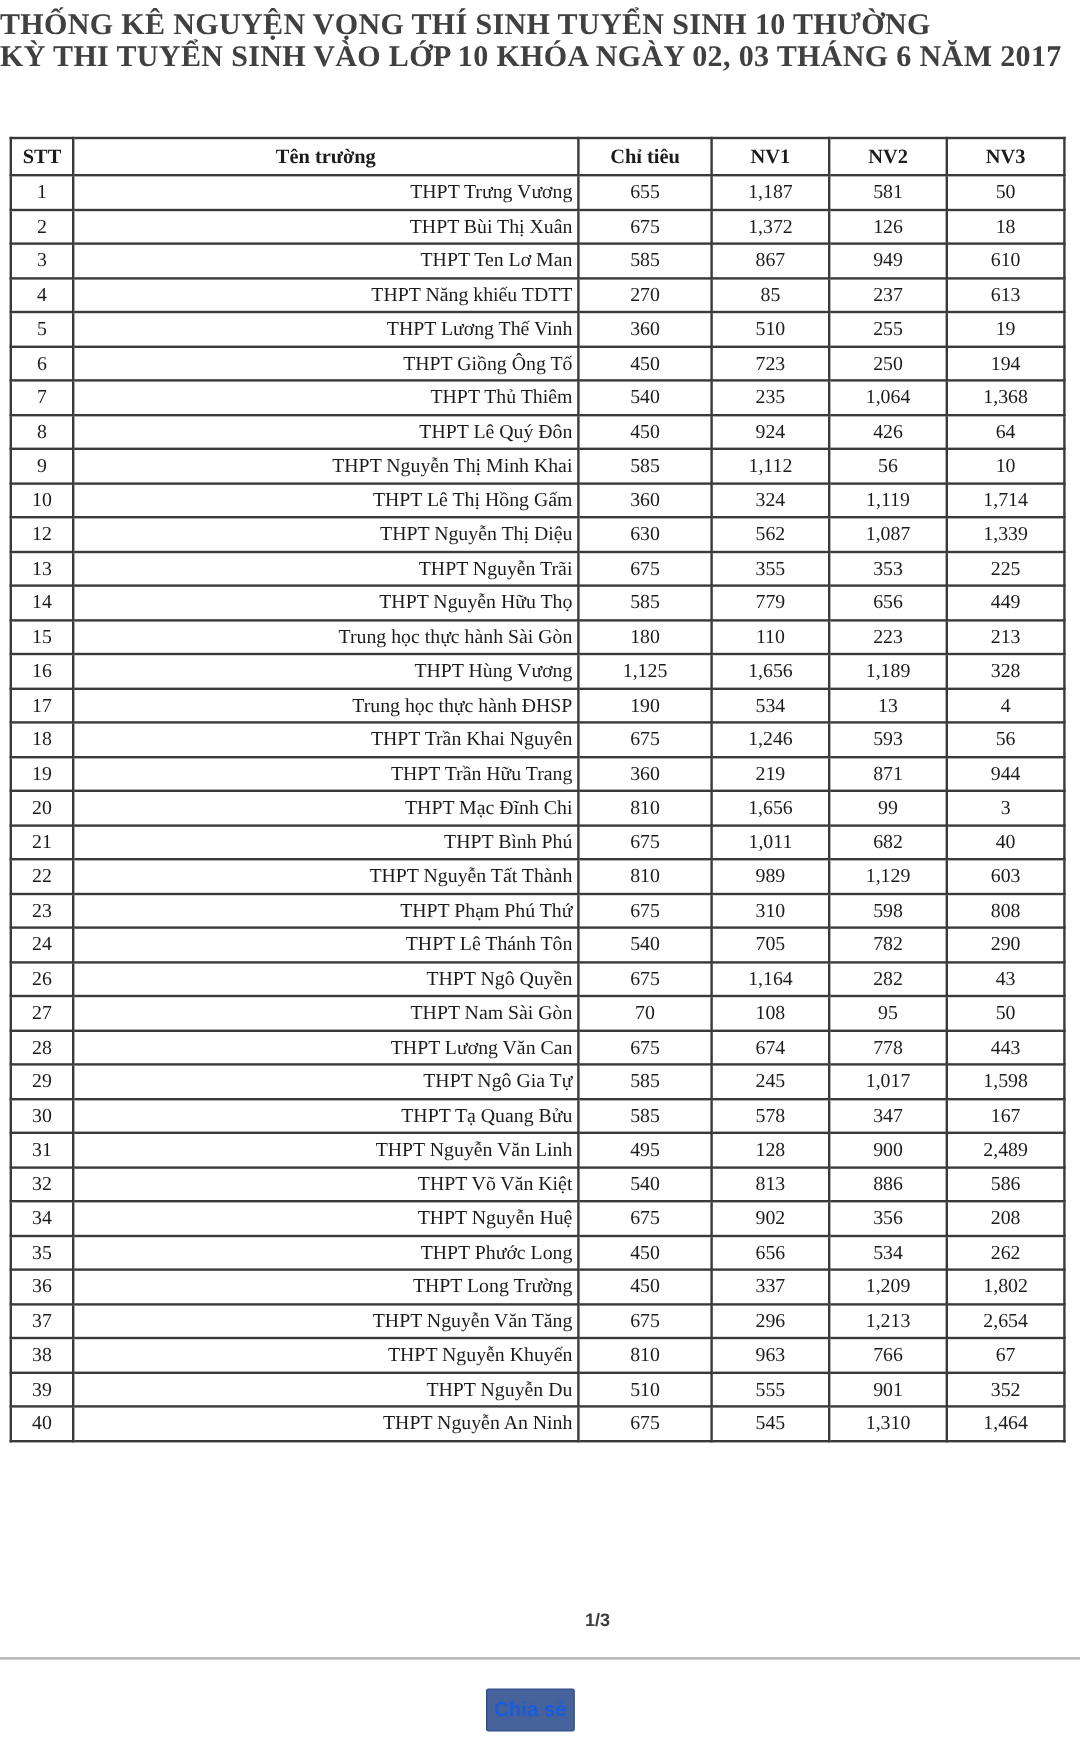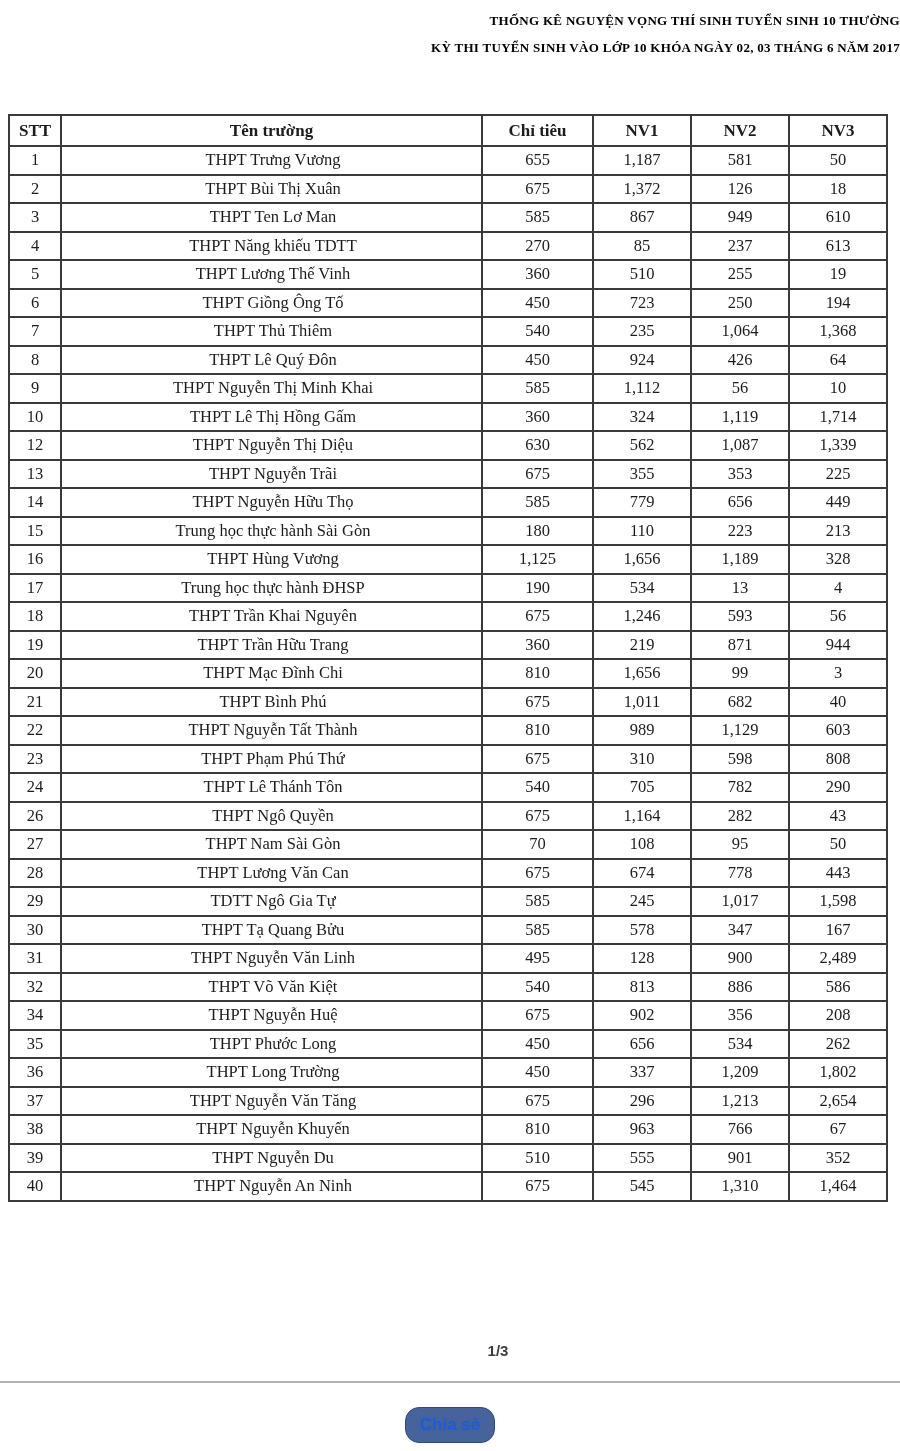--- a/index.html
+++ b/index.html
@@ -16,26 +16,26 @@
     color: #1c1c1c;
   }
   .page {
     width: 900px;
     height: 1451px;
     position: relative;
     background: #ffffff;
   }
   .doc-title {
     padding-top: 7px;
-    text-align: right;
+    text-align: left;
     font-weight: bold;
-    font-size: 13px;
+    font-size: 25px;
     line-height: 27px;
     letter-spacing: 0.3px;
-    color: #000000;
+    color: #404040;
   }
   .stats-table {
     position: absolute;
     left: 8px;
     top: 90px;
     width: 880px;
     border-collapse: collapse;
     table-layout: fixed;
     font-size: 16.5px;
     margin-top: 24px;
@@ -51,21 +51,21 @@
   }
   .stats-table th {
     height: 31px;
     font-size: 17px;
     font-weight: bold;
   }
   .stats-table td {
     height: 28.5px;
   }
   .stats-table td.cell-name {
-    text-align: center;
+    text-align: right;
     padding-left: 7px;
   }
   .col-stt     { width: 52px; }
   .col-name    { width: 421px; }
   .col-chitieu { width: 111px; }
   .col-nv      { width: 98px; }
   .page-indicator {
     position: absolute;
     top: 1342px;
     left: 0;
@@ -82,26 +82,26 @@
     top: 1381px;
     left: 0;
     width: 900px;
     height: 2px;
     background: var(--divider);
   }
   .share-button {
     position: absolute;
     top: 1407px;
     left: 405px;
-    width: 90px;
+    width: 74px;
     height: 36px;
     background: var(--btn-bg);
     color: var(--btn-text);
     border: 1px solid #2f4a85;
-    border-radius: 14px;
+    border-radius: 2px;
     font-family: "Liberation Sans", sans-serif;
     font-weight: bold;
     font-size: 17px;
     line-height: 34px;
     cursor: pointer;
     text-shadow: 0 0 2px rgba(70,99,156,0.6);
   }
 </style>
 </head>
 <body>
@@ -336,21 +336,21 @@
         <tr>
           <td>28</td>
           <td class="cell-name">THPT Lương Văn Can</td>
           <td>675</td>
           <td>674</td>
           <td>778</td>
           <td>443</td>
         </tr>
         <tr>
           <td>29</td>
-          <td class="cell-name">TDTT Ngô Gia Tự</td>
+          <td class="cell-name">THPT Ngô Gia Tự</td>
           <td>585</td>
           <td>245</td>
           <td>1,017</td>
           <td>1,598</td>
         </tr>
         <tr>
           <td>30</td>
           <td class="cell-name">THPT Tạ Quang Bửu</td>
           <td>585</td>
           <td>578</td>

